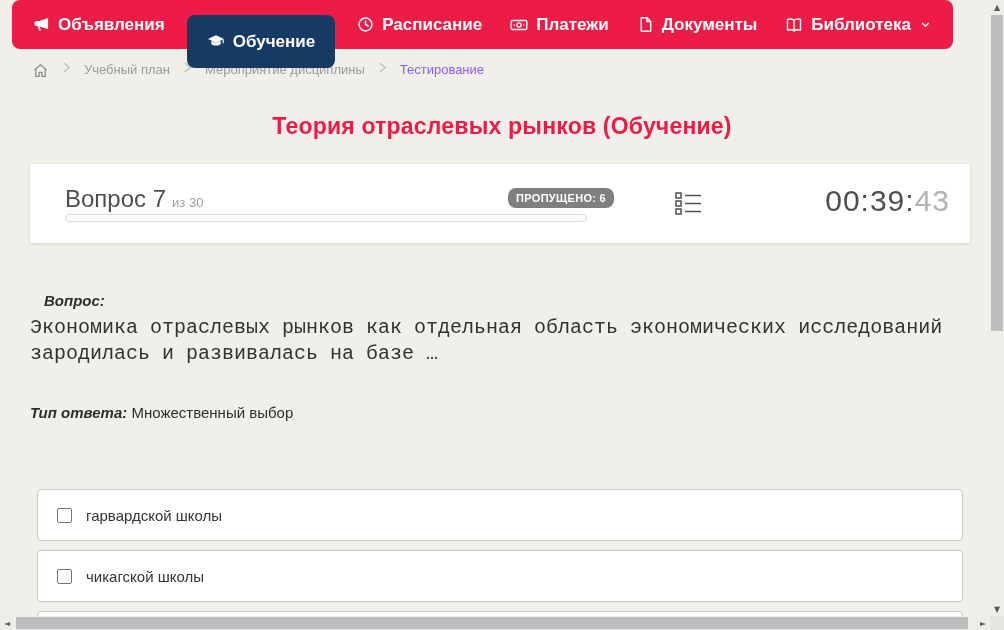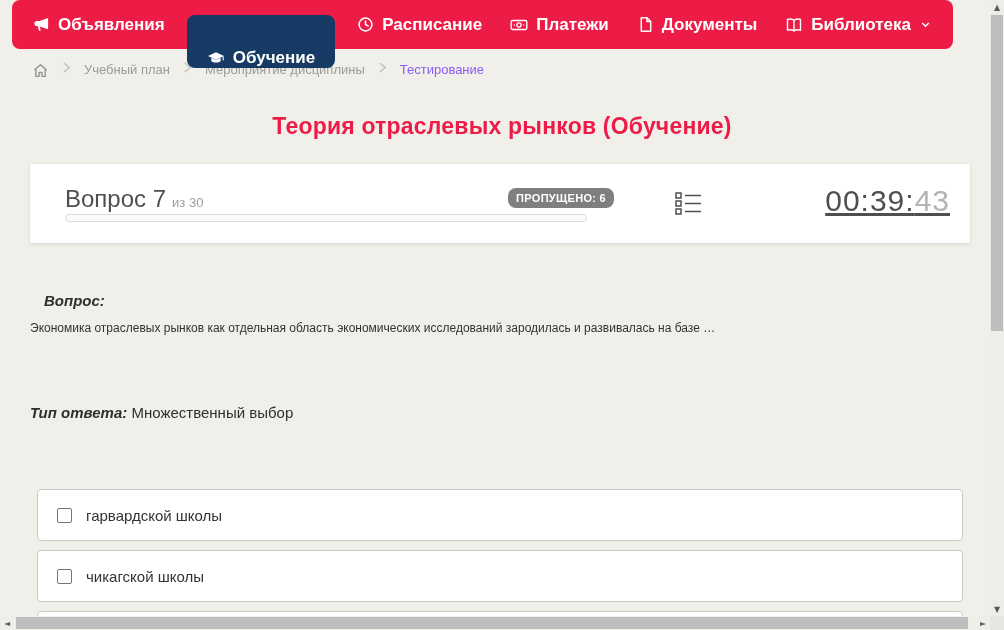--- a/index.html
+++ b/index.html
@@ -7,21 +7,21 @@
   body { font-family:"Liberation Sans", sans-serif; }
   .screen { position:relative; width:1004px; height:630px; background:#F1EFEA; overflow:hidden; }
 
   
   .topnav { position:absolute; left:12px; top:0; width:941px; height:49px;
     background:#ED1C47; border-radius:8px; display:flex; align-items:center;
     justify-content:space-between; padding:15px 21px; z-index:2; }
   .nav-item { display:flex; align-items:center; gap:8px; color:#fff; font-size:17px;
     font-weight:bold; height:49px; cursor:pointer; white-space:nowrap; text-decoration:none; }
   .nav-item.active { background:#173A64; border-radius:8px; height:53px; align-self:flex-start;
-    padding:0 20px; margin:0 -6px;align-items:flex-end; }
+    padding:0 20px; margin:0 -6px; }
   .nav-ic { display:flex; align-items:center; }
   .nav-ic svg { display:block; }
 
   
   .breadcrumb { position:absolute; left:32px; top:62px; display:flex; 
     gap:13px; font-size:13px; color:#9b9b9b; }
   .crumb { color:#9b9b9b; cursor:pointer; }
   .crumb.current { color:#8b5cf6; cursor:default; }
   .crumb-sep svg, .home-ic svg { display:block; }
 
@@ -34,28 +34,28 @@
     box-shadow:0 1px 3px rgba(0,0,0,0.12); }
   .q-head { position:absolute; left:35px; top:21px; color:#4f4f4f; font-size:24px; }
   .q-head .q-of { font-size:13px; color:#9e9e9e; margin-left:6px; }
   .q-badge { position:absolute; right:356px; top:24px; background:#7F7F7F; color:#fff;
     font-size:11px; font-weight:bold; padding:4px 8px; border-radius:8px; letter-spacing:0.3px; }
   .q-progress { position:absolute; left:35px; top:50px; width:522px; height:8px;
     background:#FBFBFB; border:1px solid #ddd; border-radius:5px; overflow:hidden; }
   .q-progress-fill { height:100%; width:0; background:#ED1C47; }
   .q-listbtn { position:absolute; left:645px; top:26px; cursor:pointer; }
   .q-timer { position:absolute; right:20px; top:20px; font-size:30px; font-weight:300;
-    color:#4f4f4f; letter-spacing:1px;text-decoration:underline; }
+    color:#4f4f4f; letter-spacing:1px; }
   .q-timer .t-sec { color:#b3b3b3; }
 
   
   .q-label { position:absolute; left:44px; top:292px; font-size:15px; font-weight:bold;
     font-style:italic; color:#2f2f2f; }
-  .q-text  { position:absolute; left:30px; top:315px; width:930px; font-size:12px;
-    line-height:26px; color:#333; }
+  .q-text  { position:absolute; left:30px; top:315px; width:930px; font-size:20px;
+    line-height:26px; color:#333;font-family:Liberation Mono, monospace; }
   .q-type  { position:absolute; left:30px; top:404px; font-size:15px; color:#2f2f2f; }
   .q-type .t-label { font-weight:bold; font-style:italic; }
 
   
   .options { position:absolute; left:37px; top:489px; width:926px; }
   .option { height:52px; background:#fff; border:1px solid #c9c9c9; border-radius:4px;
     margin-bottom:9px; display:flex; align-items:center; padding-left:19px; gap:14px;
     cursor:pointer; }
   .checkbox { width:15px; height:15px; border:1px solid #757575; border-radius:2px;
     background:#fff; flex:0 0 auto; cursor:pointer; }

